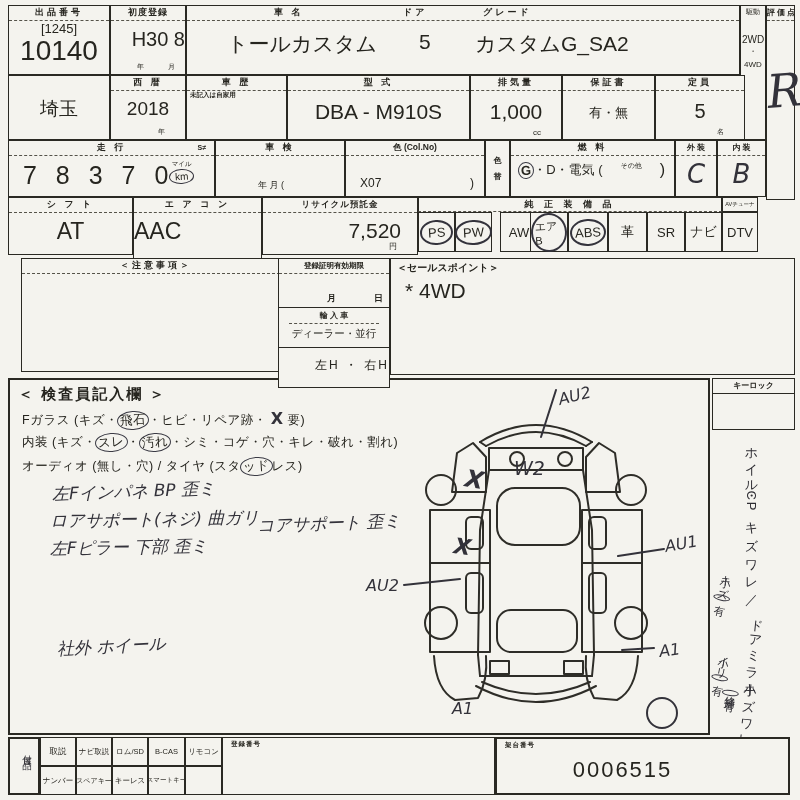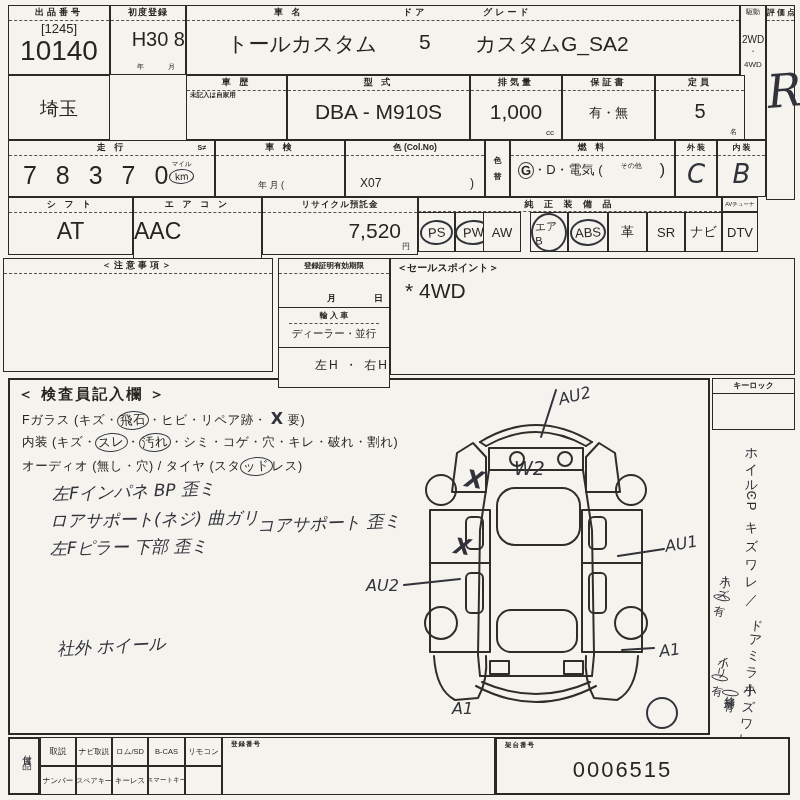--- a/index.html
+++ b/index.html
@@ -7,21 +7,21 @@
   .sheet{position:relative;width:800px;height:800px;background:#f4f3ee;
          font-family:"Liberation Sans",sans-serif;color:#26251f;overflow:hidden;text-decoration:underline;}
   .cell{position:absolute;border:1.5px solid #2a2923;box-sizing:border-box;background:#f4f3ee;}
   .heavy{border-width:2px;}
   .abs{position:absolute;box-sizing:border-box;}
   .hdr{position:relative;height:14px;line-height:13px;font-size:9px;font-weight:700;
        letter-spacing:3px;text-align:center;white-space:nowrap;border-bottom:1px dashed #55534a;}
   .ls0{letter-spacing:0;}
   .ls1{letter-spacing:1px;}
   .v{position:absolute;white-space:nowrap;}
-  .unit-br{position:absolute;right:7px;bottom:2px;font-size:8px;}
+  .unit-br{position:absolute;right:20px;bottom:2px;font-size:8px;}
   .hand{font-family:"DejaVu Sans",sans-serif;font-style:italic;color:#33323a;white-space:nowrap;}
   .handx{font-family:"DejaVu Sans",sans-serif;font-weight:700;font-size:16px;margin:0 4px;color:#33323a;}
   .penc{border:1.6px solid #3a3a44;border-radius:50%;padding:0 2px;margin:0 -1px;display:inline-block;transform:rotate(-4deg);}
   .peno{border:2px solid #34333c;border-radius:50%;padding:3px 6px;display:inline-block;transform:rotate(-3deg);}
   .eq{position:absolute;top:212px;height:40px;border:1.5px solid #2a2923;box-sizing:border-box;
       display:flex;align-items:center;justify-content:center;font-size:13px;background:#f4f3ee;}
   .kmw{display:inline-flex;flex-direction:column;align-items:center;margin-left:8px;}
   .mile{font-size:6.5px;letter-spacing:0;}
   .kmo{font-size:10px;border:1.6px solid #34333c;border-radius:50%;padding:1px 5px;transform:rotate(-3deg);}
   .iline{position:absolute;font-size:12.5px;white-space:nowrap;letter-spacing:.5px;}
@@ -69,20 +69,25 @@
 
   <div class="cell" style="left:766px;top:5px;width:29px;height:195px">
     <div class="hdr ls0" style="overflow:visible;font-size:8px;letter-spacing:2px">評価点</div>
     <div class="v hand" style="left:0;right:0;top:58px;text-align:center;font-size:46px;font-family:'DejaVu Serif',serif;transform:rotate(-5deg)">R</div>
   </div>
 
   <div class="cell" style="left:8px;top:75px;width:102px;height:65px">
     <div class="v" style="left:0;right:0;top:20px;text-align:center;font-size:19px">埼玉</div>
   </div>
 
+  <div class="cell" style="left:110px;top:75px;width:76px;height:65px">
+    <div class="hdr">西  暦</div>
+    <div class="v" style="left:0;right:0;top:22px;text-align:center;font-size:19px">2018</div>
+    <div class="unit-br" style="font-size:7px">年</div>
+  </div>
 
   <div class="cell" style="left:186px;top:75px;width:101px;height:65px">
     <div class="hdr">車  歴</div>
     <div class="v" style="left:3px;top:15px;font-size:6.5px;font-weight:700">未記入は自家用</div>
   </div>
 
   <div class="cell" style="left:287px;top:75px;width:183px;height:65px">
     <div class="hdr">型  式</div>
     <div class="v" style="left:0;right:0;top:24px;text-align:center;font-size:21px">DBA - M910S</div>
   </div>
@@ -170,21 +175,21 @@
 
   <div class="abs" style="left:418px;top:197px;width:304px;height:15px;border:1.5px solid #2a2923;border-bottom:1px dashed #55534a;font-size:9px;font-weight:700;letter-spacing:4px;text-align:center;line-height:13px;background:#f4f3ee">純 正 装 備 品</div>
   <div class="abs" style="left:722px;top:197px;width:36px;height:15px;border:1.5px solid #2a2923;font-size:5.5px;text-align:center;line-height:12px;background:#f4f3ee;overflow:hidden">AVチューナー無</div>
 
   <div class="eq" style="left:418px;width:37px">
       <span class="peno">PS</span>
     </div>
   <div class="eq" style="left:455px;width:37px">
       <span class="peno">PW</span>
     </div>
-  <div class="eq" style="left:483px;width:38px">
+  <div class="eq" style="left:500px;width:38px">
       <span>AW</span>
     </div>
   <div class="eq" style="left:530px;width:38px;font-size:11px">
       <span class="peno" style="padding:4px 2px">エアB</span>
     </div>
   <div class="eq" style="left:568px;width:40px">
       <span class="peno" style="padding:4px 3px">ABS</span>
     </div>
   <div class="eq" style="left:608px;width:39px">
       <span>革</span>
@@ -192,21 +197,21 @@
   <div class="eq" style="left:647px;width:38px">
       <span>SR</span>
     </div>
   <div class="eq" style="left:685px;width:37px">
       <span>ナビ</span>
     </div>
   <div class="eq" style="left:722px;width:36px">
       <span>DTV</span>
     </div>
 
-  <div class="cell" style="left:3px;top:258px;width:270px;height:114px">
+  <div class="cell" style="left:21px;top:258px;width:270px;height:114px">
     <div class="hdr">＜注意事項＞</div>
   </div>
 
   <div class="cell" style="left:278px;top:258px;width:112px;height:130px;z-index:5">
     <div class="hdr ls0" style="font-size:7.5px">登録証明有効期限</div>
     <div class="abs" style="left:0;right:0;top:14px;height:35px;border-bottom:1.5px solid #2a2923">
       <span class="abs" style="left:48px;bottom:2px;font-size:9px;font-weight:700">月</span>
       <span class="abs" style="right:6px;bottom:2px;font-size:9px;font-weight:700">日</span>
     </div>
     <div class="abs" style="left:10px;right:10px;top:51px;font-size:8px;font-weight:700;text-align:center;border-bottom:1px dashed #55534a;padding-bottom:2px">輸 入 車</div>

